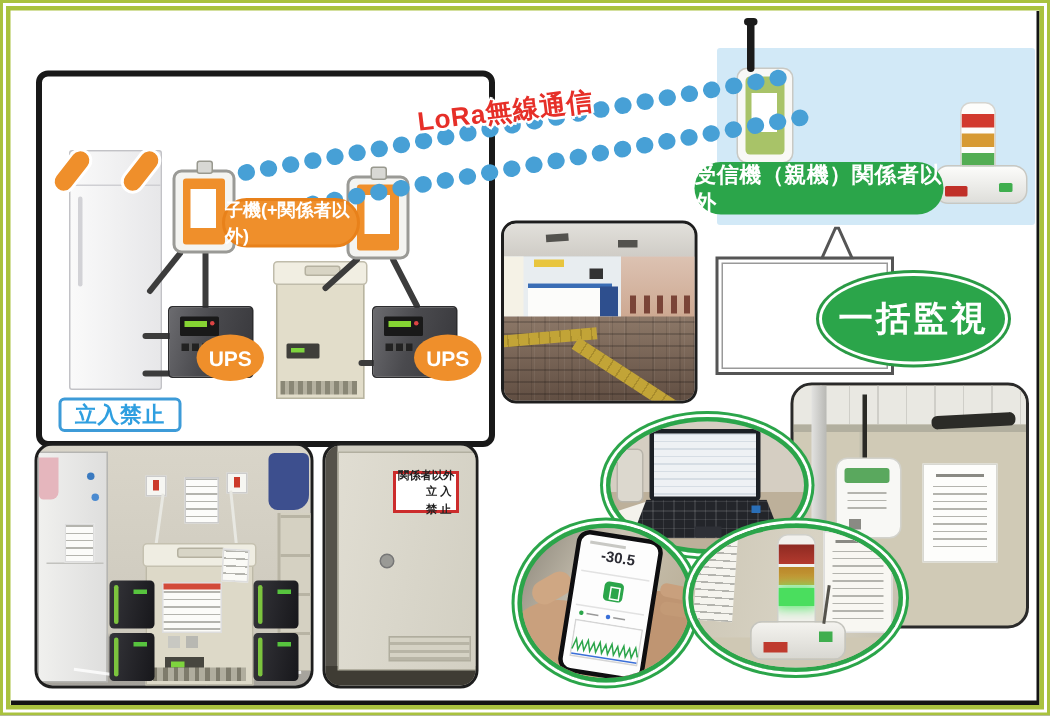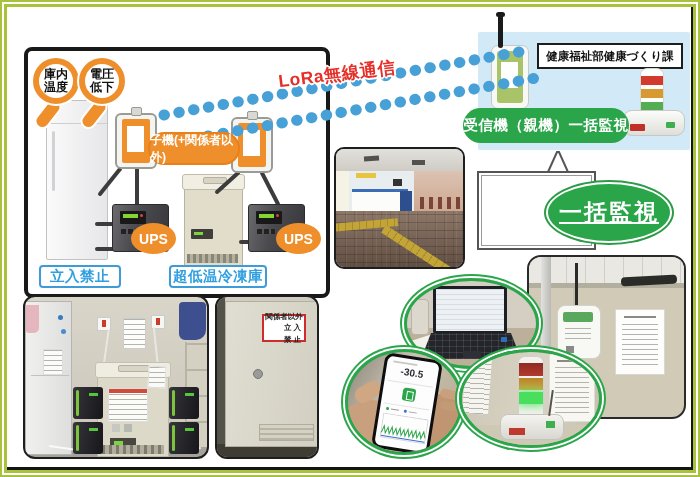--- a/index.html
+++ b/index.html
@@ -51,21 +51,21 @@
   .dept{left:535px;top:41px;width:146px;height:26px;background:#fff;border:2px solid #1d1d1d;font-size:11.5px;font-weight:bold;color:#111;z-index:2;box-sizing:border-box;}
   .twr{left:638px;top:66px;width:24px;height:48px;background:#fdfdfb;border:1px solid #d5d5d0;border-radius:7px 7px 2px 2px;overflow:hidden;z-index:2;box-sizing:border-box;}
   .twr .b{position:absolute;left:0;width:100%;height:9px;}
   .twr-base{left:621px;top:108px;width:62px;height:26px;background:linear-gradient(#fcfcfa,#dededa);border:1px solid #c8c8c2;border-radius:9px;z-index:2;box-sizing:border-box;}
   .twr-base .red{position:absolute;left:6px;top:13px;width:15px;height:7px;background:#c03028;border-radius:1px;}
   .twr-base .grn{position:absolute;right:9px;top:11px;width:9px;height:6px;background:#3fae4e;border-radius:1px;}
   .gbubble{left:461px;top:106px;width:166px;height:35px;background:#2ba54a;border-radius:18px;color:#fff;font-size:14.5px;font-weight:bold;z-index:3;letter-spacing:0.5px;}
 
   
   .bracket{left:475px;top:169px;width:119px;height:79px;background:#fff;border:2px solid #555;box-shadow:inset 0 0 0 2px #fff, inset 0 0 0 3px #999;z-index:2;box-sizing:border-box;}
-  .mon{left:546px;top:182px;width:122px;height:57px;border-radius:50%;background:#2ba54a;box-shadow:0 0 0 2px #fff,0 0 0 4px #2a9a45;color:#fff;font-size:23px;font-weight:bold;z-index:4;letter-spacing:2px;text-decoration:underline;}
+  .mon{left:546px;top:182px;width:122px;height:57px;border-radius:50%;background:#2ba54a;box-shadow:0 0 0 2px #fff,0 0 0 4px #2a9a45;color:#fff;font-size:23px;font-weight:bold;z-index:4;letter-spacing:2px;}
 
   
   .photo{border:2px solid #1e1e1e;overflow:hidden;box-sizing:border-box;}
   .ering{border:3px solid #2ba54a;box-shadow:0 0 0 2px #fff,0 0 0 4px #2ba54a;border-radius:50%;overflow:hidden;box-sizing:border-box;}
   .tlines{background:repeating-linear-gradient(#b4b4ae 0 1px,transparent 1px 5px);}
 
   
   .lobby{left:332px;top:145px;width:131px;height:122px;border-radius:10px;background:#cfd3d6;z-index:2;}
   
   .froom{left:21px;top:293px;width:186px;height:164px;border-radius:12px;background:linear-gradient(#d9d5c9 0%,#cdc9bd 78%,#aeaba4 80%,#a5a29b 100%);z-index:2;}
@@ -85,28 +85,20 @@
 </style>
 </head>
 <body>
 
 <div class="page">
 
   <div class="abs vbox"></div>
 
   <div class="abs badge-handle" style="left:40px;top:97px;transform:rotate(38deg);"></div>
   <div class="abs badge-handle" style="left:86px;top:97px;transform:rotate(38deg);"></div>
-  <div class="abs badge" style="left:31px;top:56px;">
-    <span>庫内</span>
-    <span>温度</span>
-  </div>
-  <div class="abs badge" style="left:77px;top:56px;">
-    <span>電圧</span>
-    <span>低下</span>
-  </div>
 
   <div class="abs freezer-tall">
     <div class="seam"></div>
     <div class="hndl"></div>
   </div>
   <div class="abs chest">
     <div class="lid"></div>
     <div class="lh"></div>
     <div class="cpanel">
         <i></i>
@@ -149,48 +141,46 @@
     <div class="lcd">
         <i></i>
         <b></b>
       </div>
     <div class="btns"></div>
   </div>
   <div class="abs flexc ups-badge" style="left:129px;top:221px;">UPS</div>
   <div class="abs flexc ups-badge" style="left:274px;top:221px;">UPS</div>
 
   <div class="abs flexc flabel" style="left:37px;top:263px;width:82px;">立入禁止</div>
-  <div class="abs flexc flabel" style="left:167px;top:263px;width:98px;">超低温冷凍庫</div>
 
   <svg class="abs" style="left:0;top:0;z-index:5;" width="700" height="477">
     <g stroke="#47a0d6" stroke-width="11" stroke-linecap="round" stroke-dasharray="0.5 14.5" fill="none">
       <line x1="162" y1="113" x2="528" y2="48"></line>
       <line x1="206" y1="134" x2="540" y2="75"></line>
     </g>
   </svg>
   <div class="abs lora-label">LoRa無線通信</div>
 
 
   <div class="abs rbox"></div>
   <div class="abs antenna"></div>
   <div class="abs receiver">
     <div class="panel"></div>
     <div class="scr"></div>
   </div>
-  <div class="abs flexc dept">健康福祉部健康づくり課</div>
   <div class="abs twr">
     <div class="b" style="top:7px;background:#d23a2e;"></div>
     <div class="b" style="top:20px;background:#d79a33;"></div>
     <div class="b" style="top:33px;background:#53ad53;"></div>
   </div>
   <div class="abs twr-base">
     <div class="red"></div>
     <div class="grn"></div>
   </div>
-  <div class="abs flexc gbubble">受信機（親機）一括監視</div>
+  <div class="abs flexc gbubble">受信機（親機）関係者以外</div>
 
   <div class="abs photo lobby">
     <div class="abs" style="left:0;top:0;width:100%;height:22px;background:linear-gradient(#e2e0db,#cfccc6);"></div>
     <div class="abs" style="left:28px;top:7px;width:15px;height:5px;background:#53524e;transform:rotate(-4deg);"></div>
     <div class="abs" style="left:76px;top:11px;width:13px;height:5px;background:#53524e;"></div>
     <div class="abs" style="left:0;top:22px;width:78px;height:42px;background:#e8edf0;"></div>
     <div class="abs" style="left:0;top:22px;width:13px;height:40px;background:#f5f2e6;"></div>
     <div class="abs" style="left:20px;top:24px;width:20px;height:5px;background:#e8c53e;"></div>
     <div class="abs" style="left:16px;top:40px;width:56px;height:22px;background:#fcfcfa;border-top:3px solid #3a6db5;"></div>
     <div class="abs" style="left:57px;top:30px;width:9px;height:7px;background:#333;"></div>

